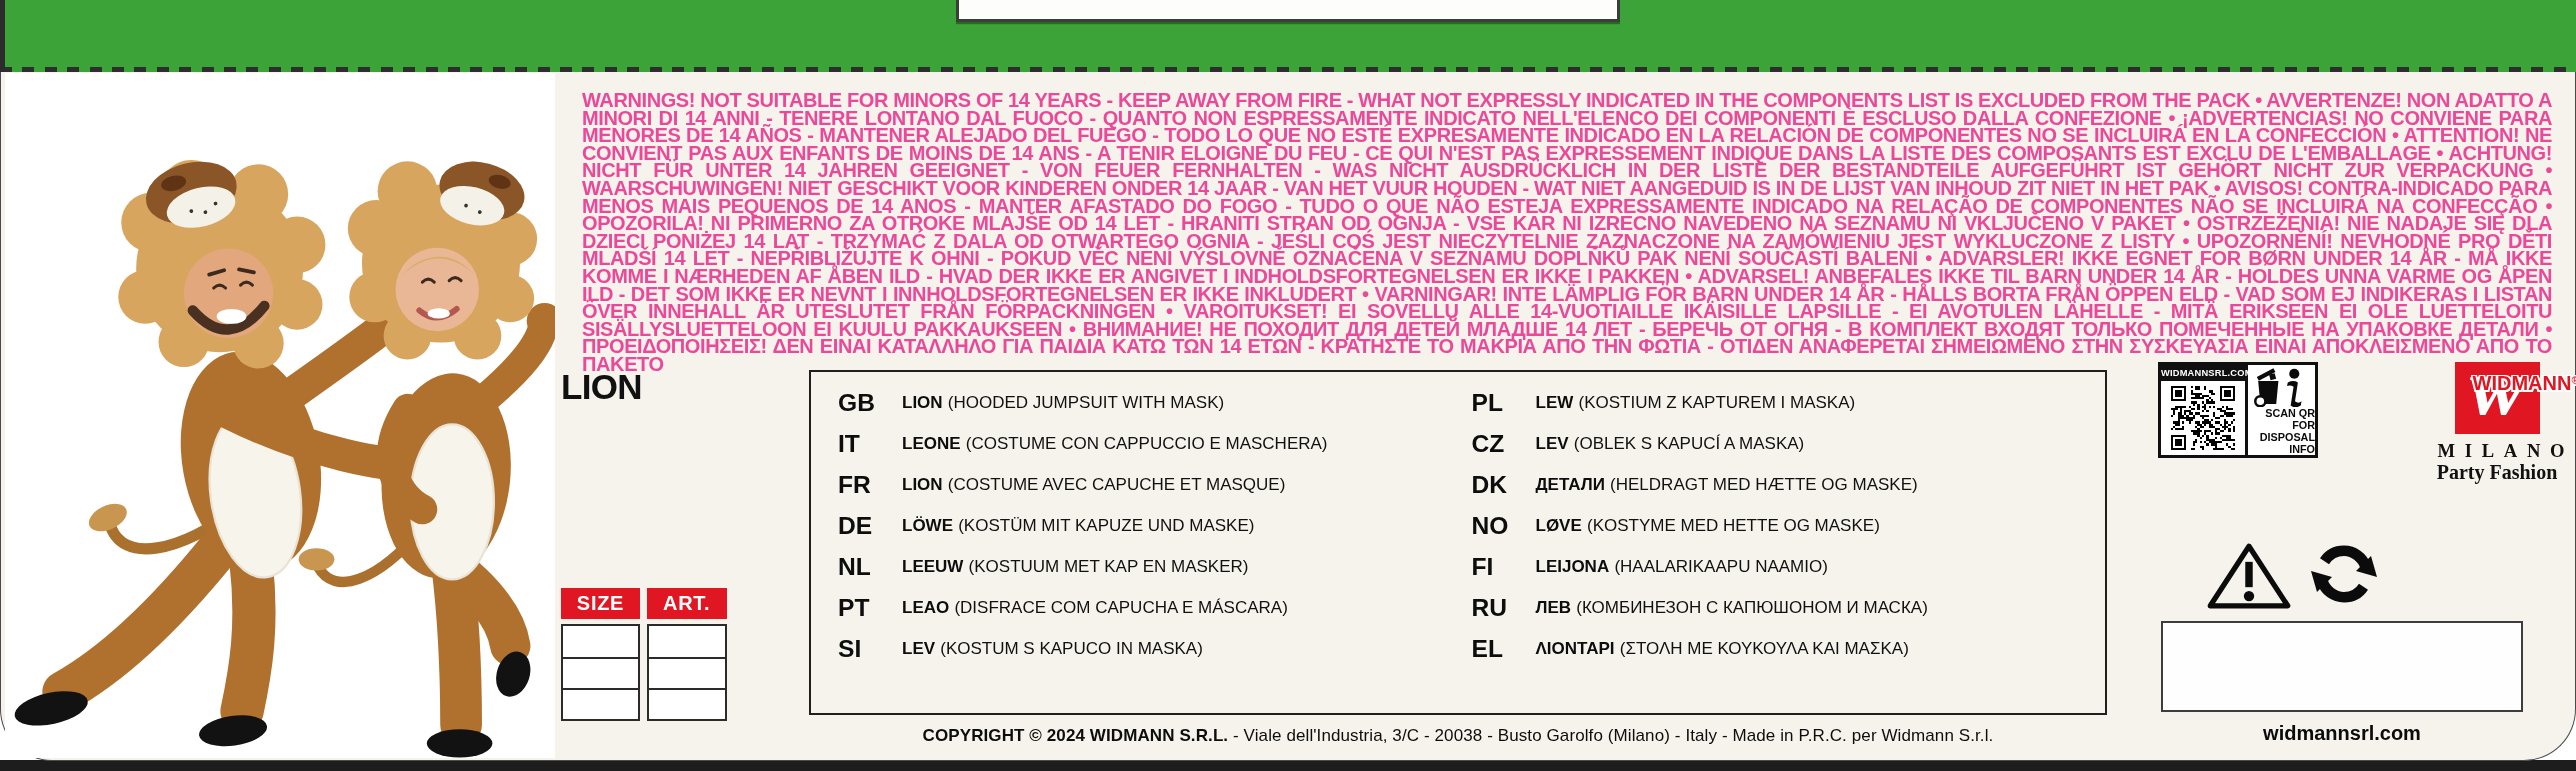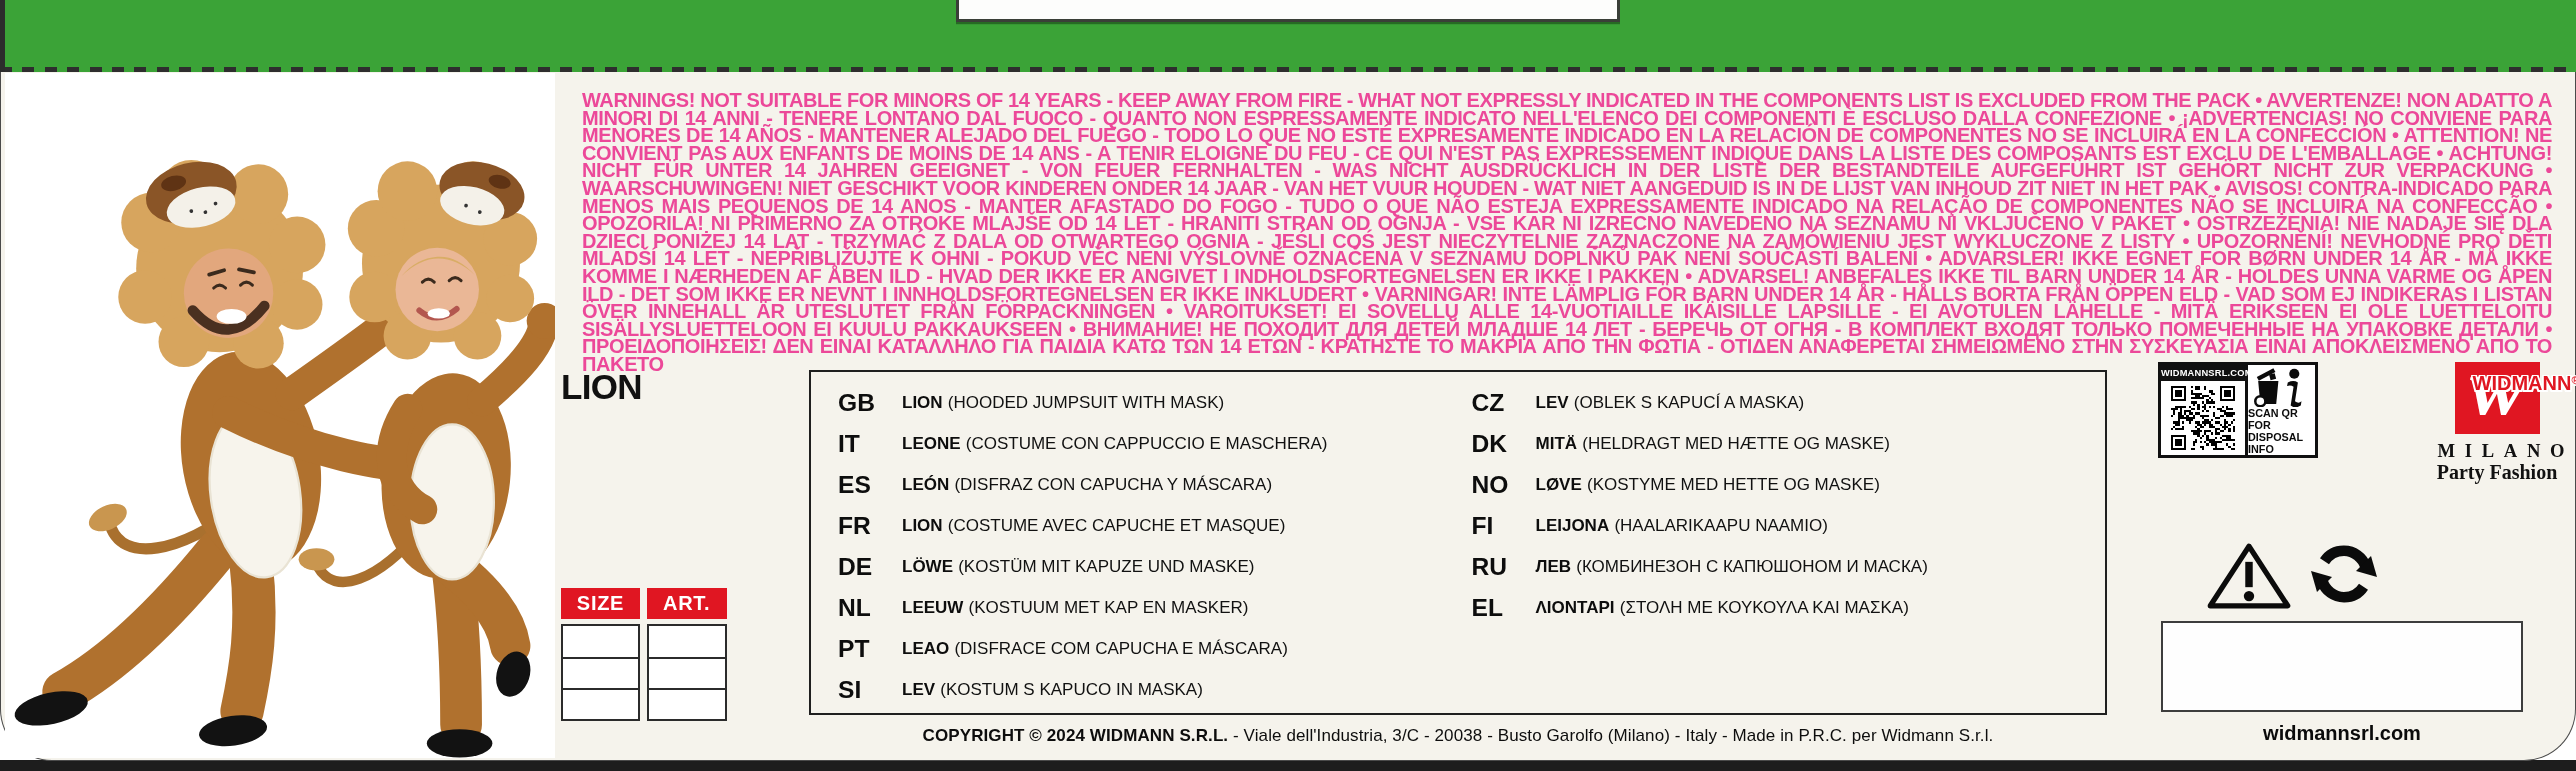--- a/index.html
+++ b/index.html
@@ -54,21 +54,21 @@
   .copyright { left:809px; top:726px; width:1298px; text-align:center; font-size:17px; color:#0d0d0d; letter-spacing:0.1px; }
   .copyright b { font-weight:800; }
 
   
   .qr-block { left:2158px; top:362px; width:160px; height:96px; border:3px solid #101010; background:#fff; display:flex; }
   .qr-left { width:87px; border-right:3px solid #101010; display:flex; flex-direction:column; }
   .qr-head { background:#101010; color:#fff; font-size:9.3px; font-weight:700; text-align:center;
     height:16.4px; line-height:16.4px; letter-spacing:0.2px; }
   .qr-img { flex:1; display:flex; align-items:center; justify-content:center; }
   .qr-right { flex:1; display:flex; flex-direction:column; align-items:center; padding-top:3px; }
-  .disposal-caption { font-weight:800; font-size:10.8px; line-height:12px; text-align:left; color:#0b0b0b; }
+  .disposal-caption { font-weight:800; font-size:10.8px; line-height:12px; text-align:right; color:#0b0b0b; }
 
   
   .brand { left:2430px; top:362px; width:134px; text-align:center; }
   .brand-square { position:relative; width:85px; height:72px; background:#e01622; margin:0 auto; }
   .brand-w { position:absolute; left:1.5px; top:-21px; width:82px; font-family:"Liberation Serif", serif;
     font-style:italic; font-weight:700; font-size:81px; color:#fff; }
   .brand-word { position:absolute; left:18px; top:10.4px; font-size:20px; font-weight:800; color:#e01622;
     white-space:nowrap; text-shadow:-1.5px 0 #fff,1.5px 0 #fff,0 -1.5px #fff,0 1.5px #fff,-1.5px -1.5px #fff,1.5px 1.5px #fff,-1.5px 1.5px #fff,1.5px -1.5px #fff; }
   .brand-reg { font-size:10.4px; vertical-align:6px; }
   .brand-city { margin-top:6px; font-family:"Liberation Serif", serif; font-weight:700; font-size:18.6px;
@@ -202,25 +202,20 @@
       <span class="lang-code">GB</span>
       <span class="lang-name">LION</span>
       <span class="lang-desc">(HOODED JUMPSUIT WITH MASK)</span>
     </div>
       <div class="lang-row">
       <span class="lang-code">IT</span>
       <span class="lang-name">LEONE</span>
       <span class="lang-desc">(COSTUME CON CAPPUCCIO E MASCHERA)</span>
     </div>
       <div class="lang-row">
-      <span class="lang-code">ES</span>
-      <span class="lang-name">LEÓN</span>
-      <span class="lang-desc">(DISFRAZ CON CAPUCHA Y MÁSCARA)</span>
-    </div>
-      <div class="lang-row">
       <span class="lang-code">FR</span>
       <span class="lang-name">LION</span>
       <span class="lang-desc">(COSTUME AVEC CAPUCHE ET MASQUE)</span>
     </div>
       <div class="lang-row">
       <span class="lang-code">DE</span>
       <span class="lang-name">LÖWE</span>
       <span class="lang-desc">(KOSTÜM MIT KAPUZE UND MASKE)</span>
     </div>
       <div class="lang-row">
@@ -234,27 +229,32 @@
       <span class="lang-desc">(DISFRACE COM CAPUCHA E MÁSCARA)</span>
     </div>
       <div class="lang-row">
       <span class="lang-code">SI</span>
       <span class="lang-name">LEV</span>
       <span class="lang-desc">(KOSTUM S KAPUCO IN MASKA)</span>
     </div>
     </div>
   <div class="lang-col">
       <div class="lang-row">
+      <span class="lang-code">PL</span>
+      <span class="lang-name">LEW</span>
+      <span class="lang-desc">(KOSTIUM Z KAPTUREM I MASKA)</span>
+    </div>
+      <div class="lang-row">
       <span class="lang-code">CZ</span>
       <span class="lang-name">LEV</span>
       <span class="lang-desc">(OBLEK S KAPUCÍ A MASKA)</span>
     </div>
       <div class="lang-row">
       <span class="lang-code">DK</span>
-      <span class="lang-name">MITÄ</span>
+      <span class="lang-name">ДЕТАЛИ</span>
       <span class="lang-desc">(HELDRAGT MED HÆTTE OG MASKE)</span>
     </div>
       <div class="lang-row">
       <span class="lang-code">NO</span>
       <span class="lang-name">LØVE</span>
       <span class="lang-desc">(KOSTYME MED HETTE OG MASKE)</span>
     </div>
       <div class="lang-row">
       <span class="lang-code">FI</span>
       <span class="lang-name">LEIJONA</span>

